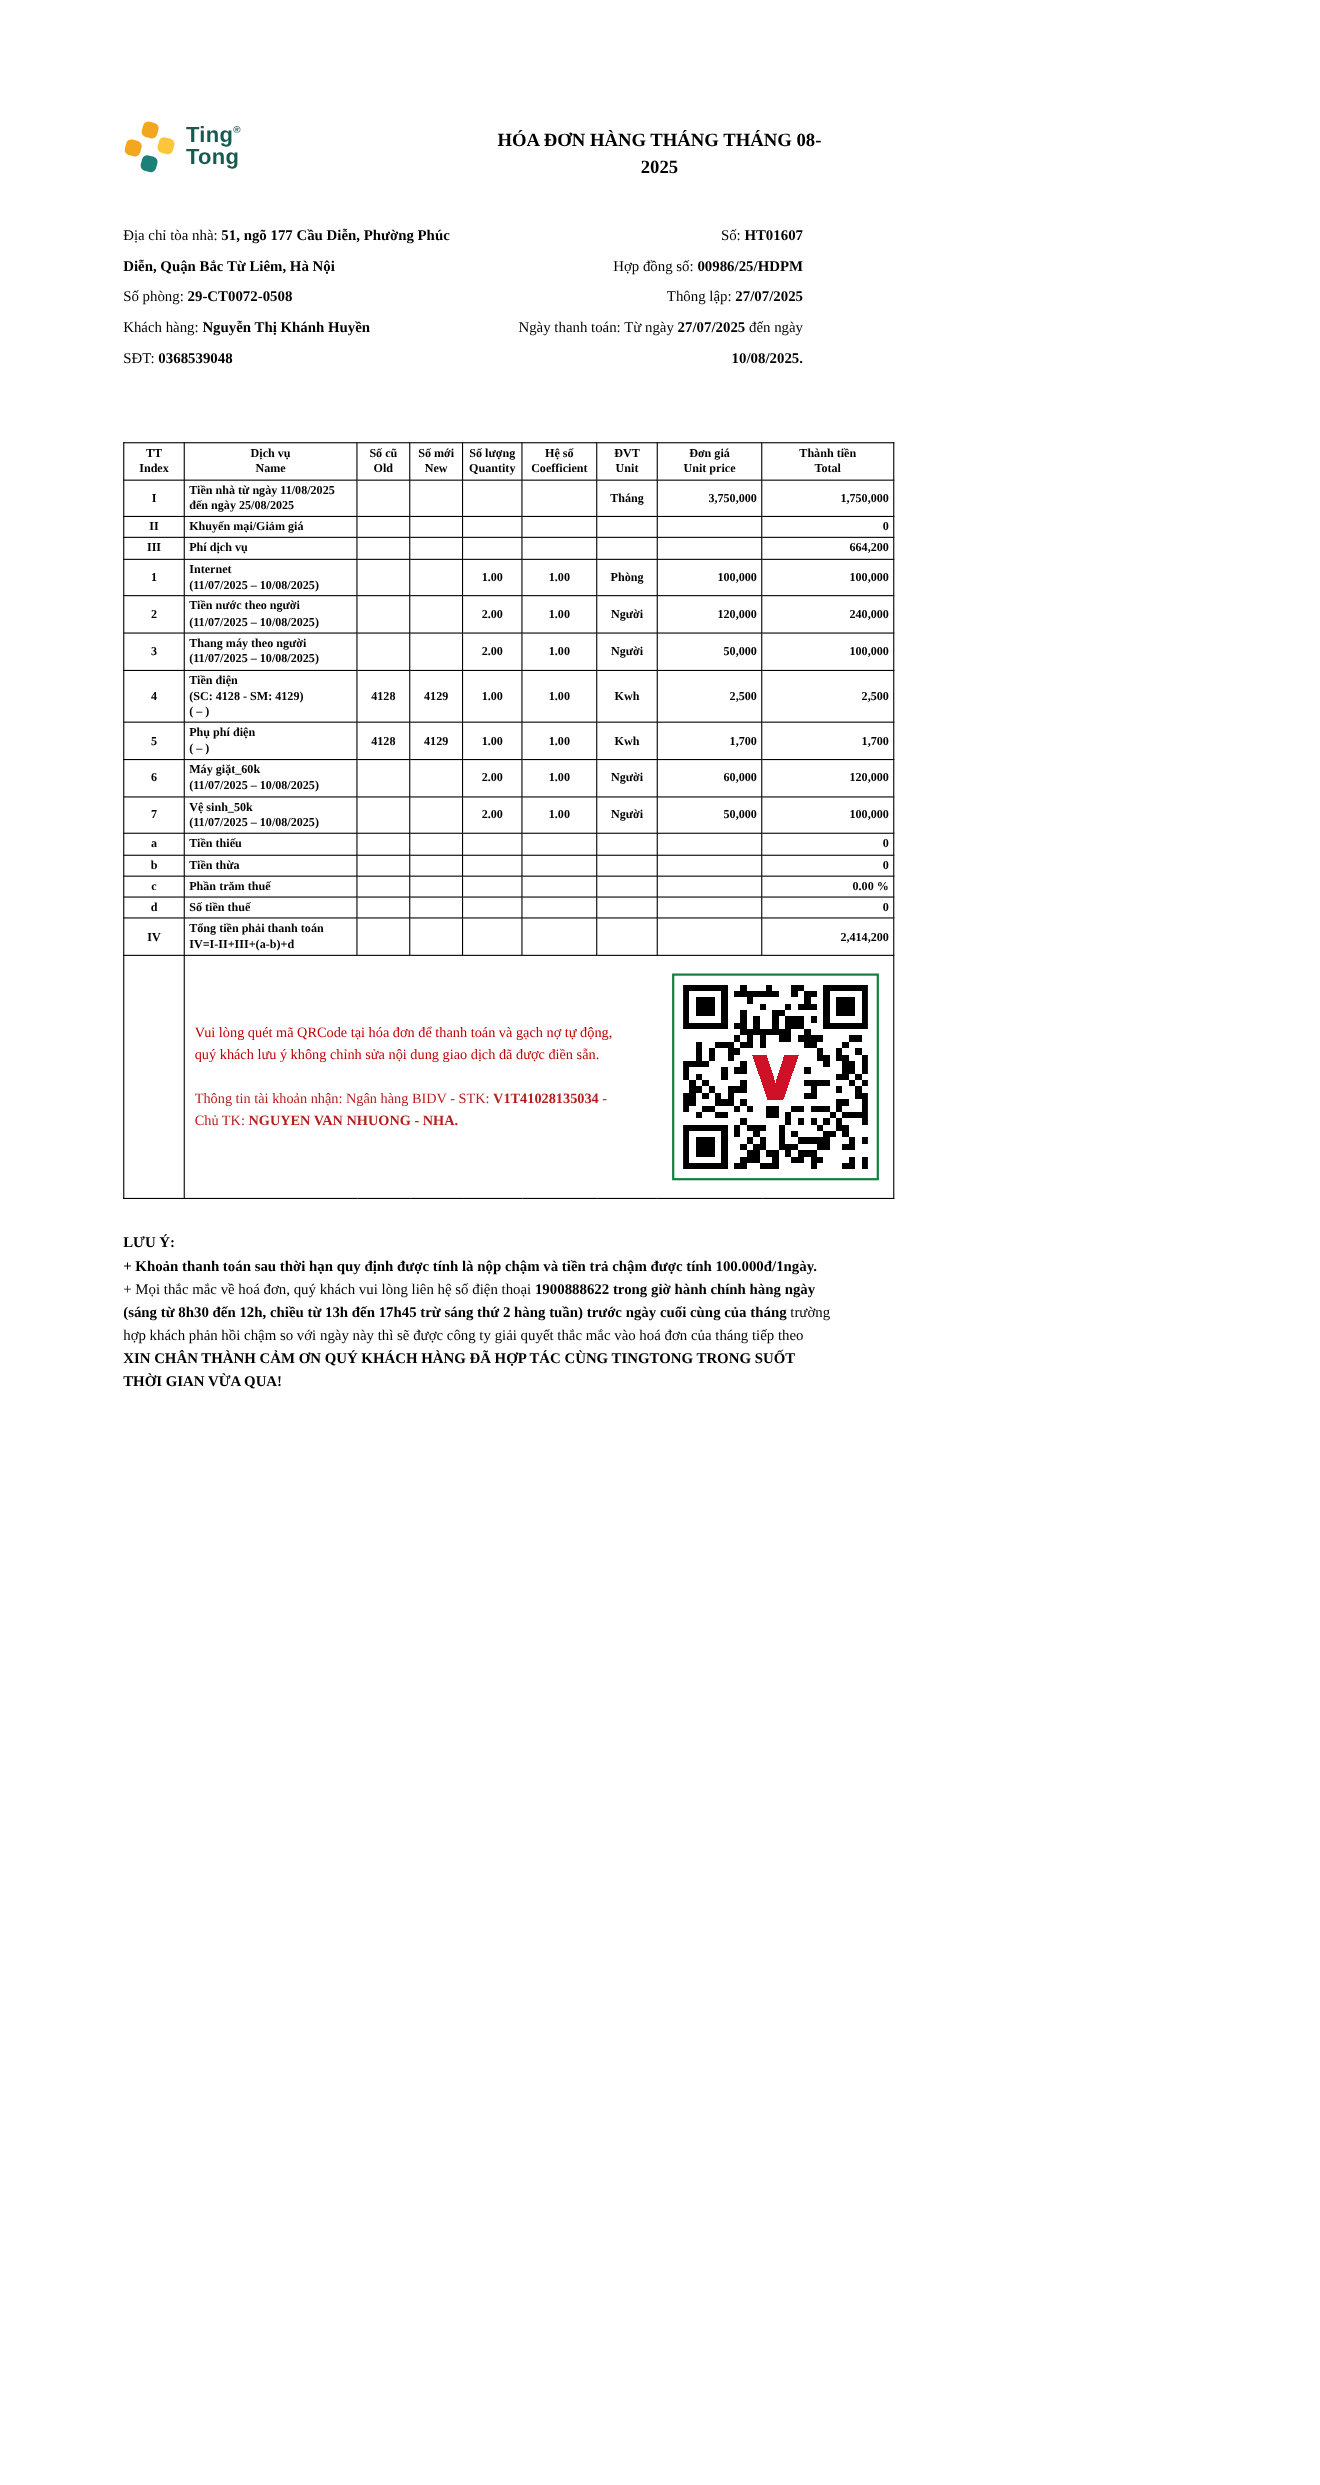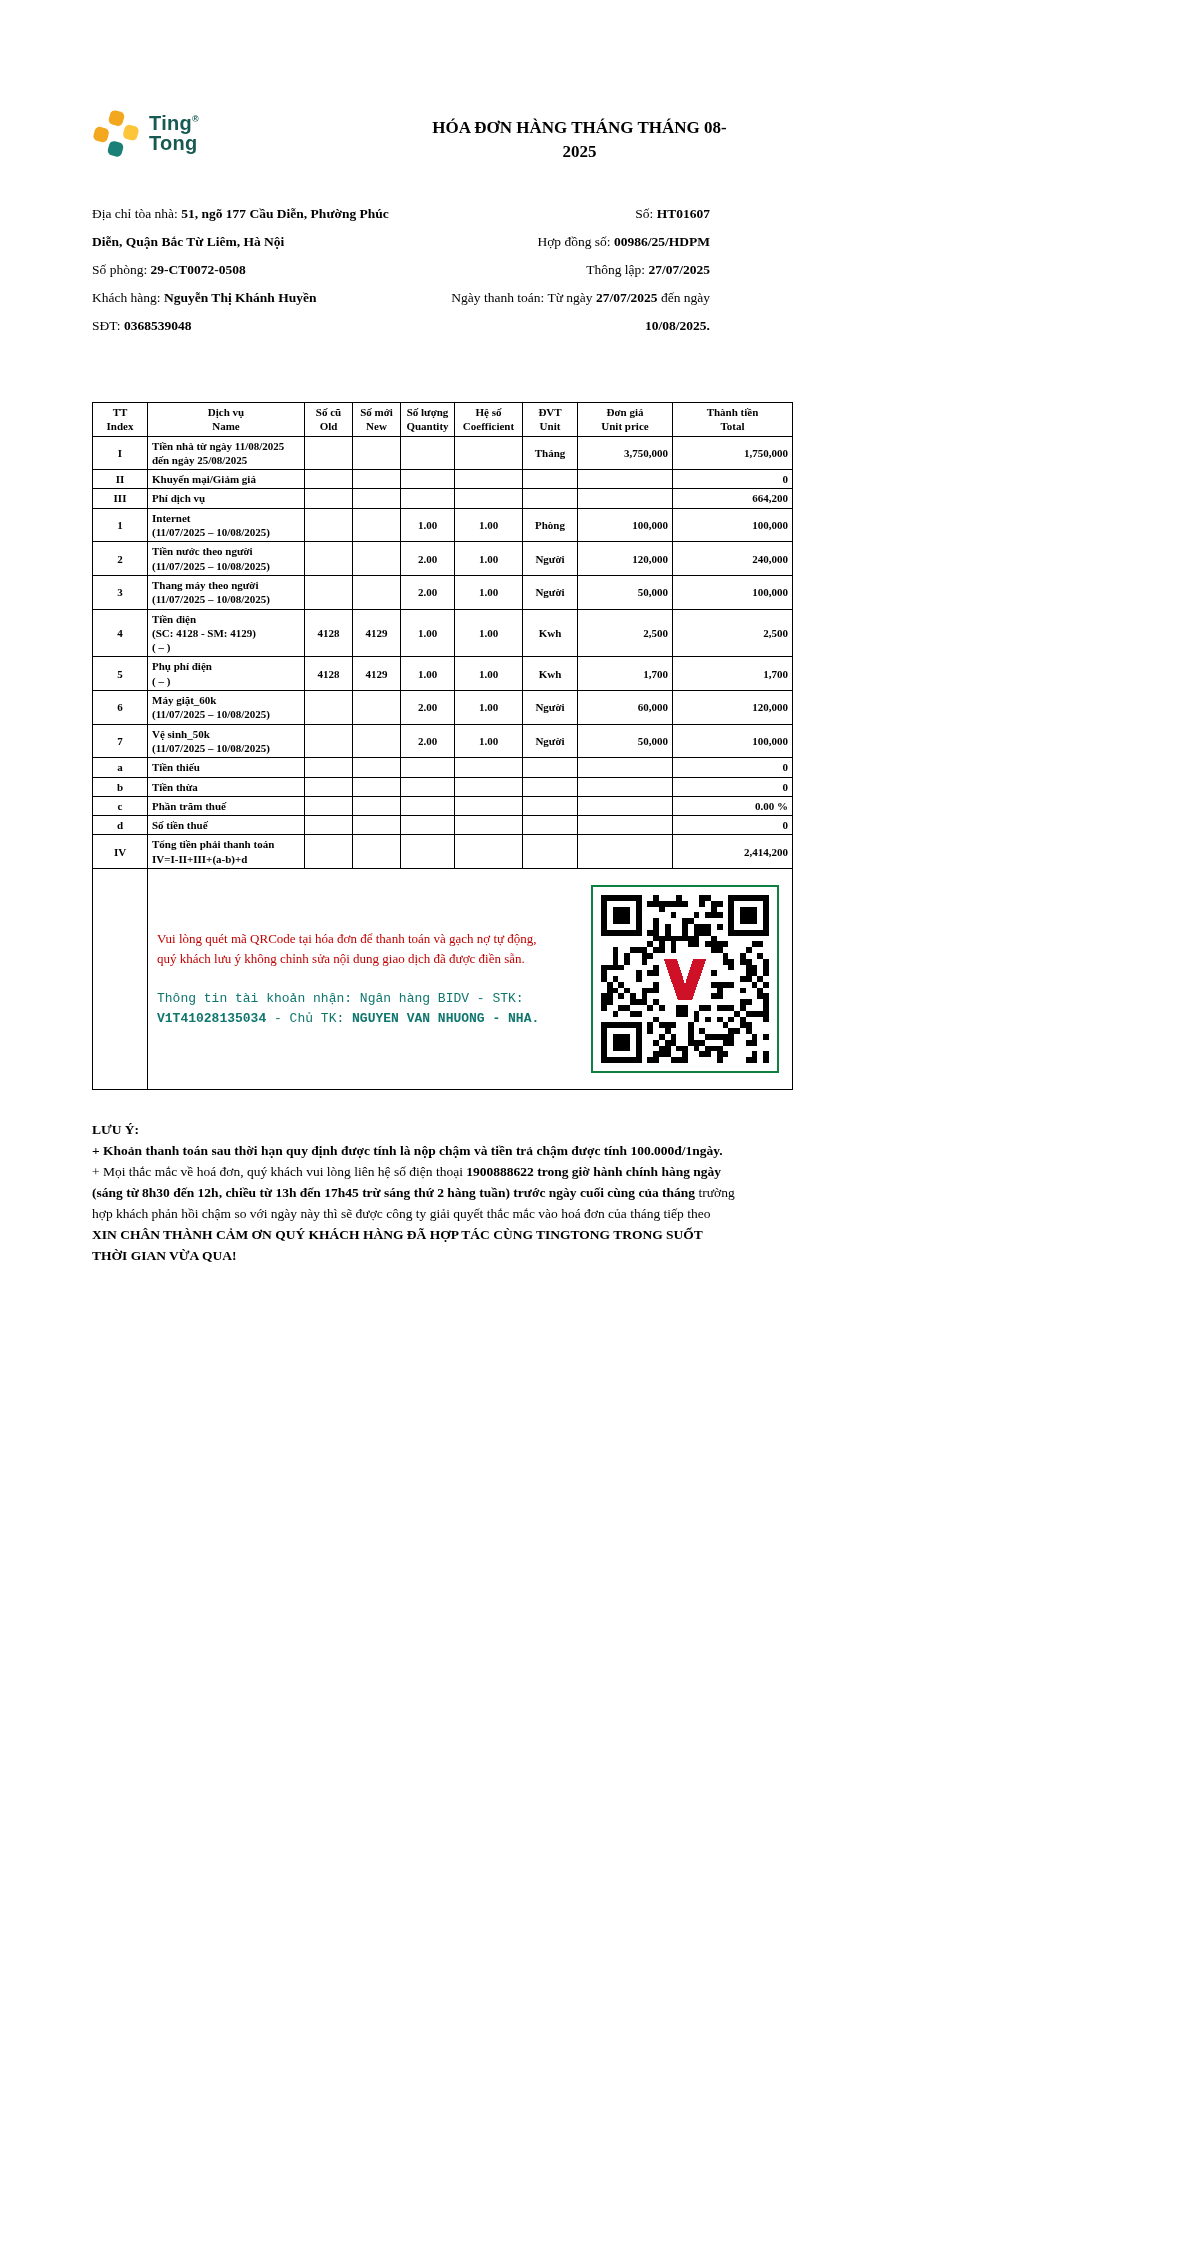--- a/index.html
+++ b/index.html
@@ -1,21 +1,21 @@
 <!DOCTYPE html>
 <html lang="vi" style="--brand-teal: #175a52; --petal-orange: #f3a71f; --petal-yellow: #fdc63a; --petal-teal: #1b8077; --alert-red: #c00000; --qr-border-green: #0f8040; --qr-logo-red: #ce1126;"><head>
 <meta charset="utf-8">
 <style>
   * { margin:0; padding:0; box-sizing:border-box; }
   html,body { background:#ffffff; }
   body {
     width:1200px; height:2259px; position:relative; overflow:hidden;
     font-family:"Liberation Serif", serif; color:#000;
   }
-  .page { position:absolute; left:92px; top:110px; width:700px; }
+  .page { position:absolute; left:112px; top:110px; width:700px; }
 
   
   .header { display:flex; justify-content:space-between; align-items:flex-start; }
   .logo { display:flex; align-items:center; gap:9px; }
   .logo-icon { width:48px; height:48px; }
   .p-orange { fill:var(--petal-orange); }
   .p-yellow { fill:var(--petal-yellow); }
   .p-teal   { fill:var(--petal-teal); }
   .logo-text {
     font-family:"Liberation Sans", sans-serif; font-weight:bold;
@@ -48,21 +48,21 @@
   td.c-center { text-align:center; }
   td.c-name   { text-align:left; }
   td.c-right  { text-align:right; }
   .words-cell { text-align:left; padding-left:5px; }
 
   
   .qr-cell { padding:0; }
   .qr-flex { display:flex; justify-content:space-between; align-items:center; padding:14px 9px 14px 5px; min-height:205px; }
   .pay-text { width:392px; font-weight:normal; font-size:13px; line-height:1.55; }
   .red-text { color:var(--alert-red); }
-  .acct { margin-top:20px; color:#0f766e;font-family:Liberation Mono, monospace; }
+  .acct { margin-top:20px; color:#b91c1c; }
   .qr-frame {
     border:2px solid var(--qr-border-green); background:#fff; padding:7px;
     width:188px; height:188px; display:flex; align-items:center; justify-content:center;
   }
   .qr-frame svg { width:168px; height:168px; }
   .qr-frame svg rect.m { fill:#000; }
 
   
   .footer { width:648px; margin-top:30px; font-size:13.5px; line-height:1.55; }
   .note-head { font-weight:bold; }

